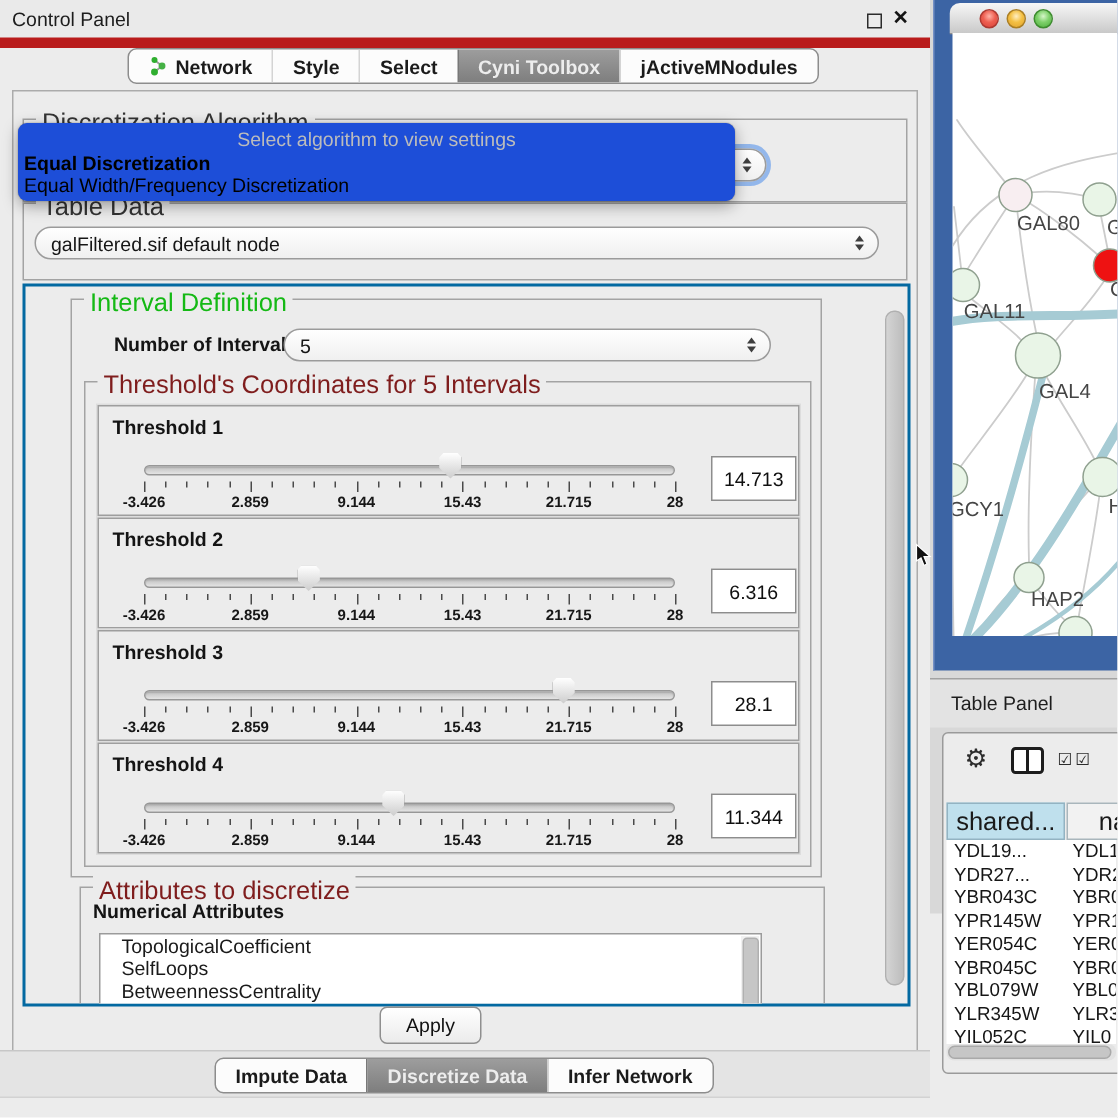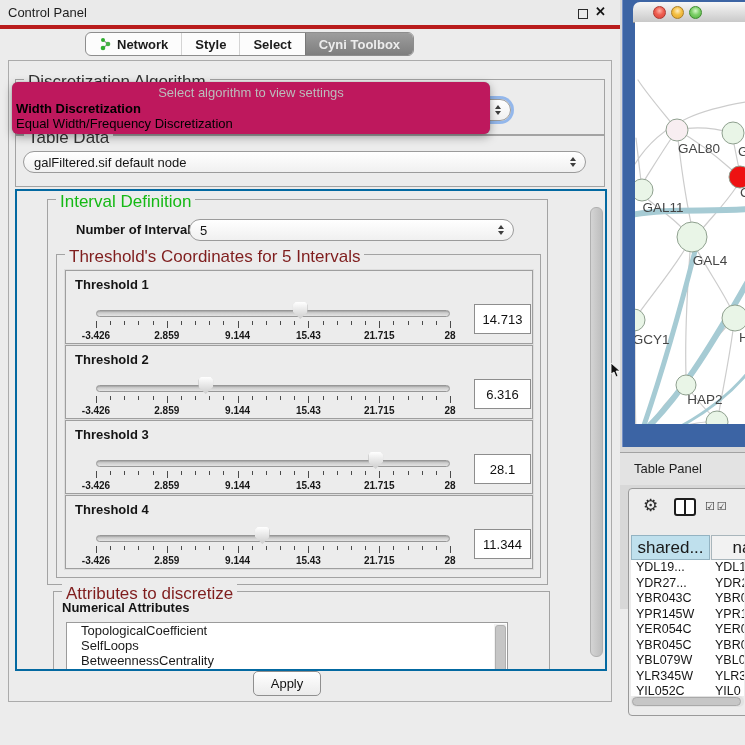--- a/index.html
+++ b/index.html
@@ -1,20 +1,20 @@
 <!DOCTYPE html>
 <html><head>
 <meta charset="utf-8">
 <style>
   html,body{margin:0;padding:0;background:#fff}
   .screen{position:relative;width:745px;height:745px;overflow:hidden;background:#ececec;
           font-family:"Liberation Sans",sans-serif;-webkit-font-smoothing:antialiased}
   
   .left-panel{position:absolute;left:0;top:0;width:620px;height:745px;background:#ececec}
-  .titlebar{position:absolute;left:0;top:0;width:620px;height:25px;background:#eaeaea;border-bottom:4px solid #b91c1c}
+  .titlebar{position:absolute;left:0;top:0;width:620px;height:25px;background:#eaeaea;border-bottom:7px solid #b91c1c}
   .titlebar .title{position:absolute;left:8px;top:5px;font-size:13px;color:#1d1d1d}
   .float-btn{position:absolute;left:578px;top:9px;width:8px;height:8px;border:1.5px solid #2b2b2b;background:transparent}
   .close-btn{position:absolute;left:595px;top:4px;font-size:13px;font-weight:bold;color:#141414}
   .top-tabbar{position:absolute;left:85px;top:32px;height:22px;display:flex;background:#fcfcfc;
               border:1px solid #8d8d8d;border-radius:6px;overflow:hidden}
   .tabbar .tab,.top-tabbar .tab,.bottom-tabbar .tab{display:flex;align-items:center;gap:5px;padding:0 13px;
               font-size:13px;font-weight:700;color:#1b1b1b;border-left:1px solid #d4d4d4;white-space:nowrap}
   .top-tabbar .tab:first-child,.bottom-tabbar .tab:first-child{border-left:none}
   .tab.selected{background:linear-gradient(#9d9d9d,#7e7e7e);color:#ededed;border-left-color:#787878}
   .content{position:absolute;left:8px;top:60px;width:602px;height:640px;border:1px solid #ababab;background:#ececec}
@@ -62,21 +62,21 @@
   .vscroll{position:absolute;right:2px;top:2px;width:14px;height:474px}
   .vscroll .thumb{position:absolute;left:1px;top:14px;width:11px;height:448px;border-radius:6px;
                   background:linear-gradient(90deg,#d4d4d4,#bdbdbd);border:1px solid #b0b0b0}
   .apply-btn{position:absolute;left:244px;top:610px;width:66px;height:23px;border:1px solid #8f8f8f;border-radius:5px;
              background:linear-gradient(#ffffff,#ebebeb);font-size:13px;color:#111;display:flex;align-items:center;justify-content:center}
   .footer{position:absolute;left:0;top:700px;width:620px;height:30px;background:#e4e4e4;
           border-top:1px solid #c7c7c7;border-bottom:1px solid #d2d2d2}
   .bottom-tabbar{position:absolute;left:143px;top:4px;height:22px;display:flex;background:#fcfcfc;
                  border:1px solid #8d8d8d;border-radius:6px;overflow:hidden}
   
-  .popup{position:absolute;left:12px;top:82px;width:478px;height:52px;background:#be185d;border-radius:6px;z-index:40;
+  .popup{position:absolute;left:12px;top:82px;width:478px;height:52px;background:#1d4ed8;border-radius:6px;z-index:40;
          box-shadow:0 3px 10px rgba(0,0,0,.35),0 0 1px rgba(0,0,0,.4)}
   .popup-prompt{position:absolute;left:0;right:0;top:3px;text-align:center;font-size:13px;color:#bcbcbc}
   .popup-item{position:absolute;left:4px;font-size:13px;color:#000;white-space:nowrap}
   .popup-item.bold{font-weight:700}
   
   .right-panel{position:absolute;left:620px;top:0;width:125px;height:609px;background:#d8d8d8}
   .net-window{position:absolute;left:2px;top:0;width:123px;height:447px;background:#3c64a4;border-left:1px solid #7590c5}
   .net-titlebar{position:absolute;left:10px;top:2px;right:0;height:20px;background:linear-gradient(#f7f7f7,#c9c9c9);
                 border-bottom:1px solid #8f8f8f;border-top-left-radius:7px}
   .light{position:absolute;top:4px;width:11px;height:11px;border-radius:50%}
@@ -134,20 +134,23 @@
         </div>
         <div class="tab">
           <span>Style</span>
         </div>
         <div class="tab">
           <span>Select</span>
         </div>
         <div class="tab selected">
           <span>Cyni Toolbox</span>
         </div>
+        <div class="tab">
+          <span>jActiveMNodules</span>
+        </div>
       </div>
 
     <div class="content">
       <div class="group algo-group">
         <span class="legend">Discretization Algorithm</span>
       </div>
       <div class="combo algo-combo focus">
         <span class="arrows">
             <span class="arr-up"></span>
             <span class="arr-dn"></span>
@@ -374,20 +377,33 @@
         </div>
 
         <div class="vscroll">
           <div class="thumb"></div>
         </div>
       </div>
 
       <div class="apply-btn">Apply</div>
     </div>
 
+    <div class="footer">
+      <div class="bottom-tabbar" id="bottomTabs">
+          <div class="tab">
+            <span>Impute Data</span>
+          </div>
+          <div class="tab selected">
+            <span>Discretize Data</span>
+          </div>
+          <div class="tab">
+            <span>Infer Network</span>
+          </div>
+        </div>
+    </div>
   </div>
 
   <div class="right-panel">
     <div class="net-window">
       <div class="net-titlebar">
         <span class="light red"></span>
         <span class="light yellow"></span>
         <span class="light green"></span>
       </div>
       <div class="net-canvas">
@@ -490,21 +506,21 @@
         </div>
       <div class="hscroll">
         <div class="thumb"></div>
       </div>
     </div>
   </div>
 
   <div class="popup">
     <div class="popup-prompt">Select algorithm to view settings</div>
     <div id="popupItems">
-        <div class="popup-item bold" style="top: 19px;">Width Discretization</div>
+        <div class="popup-item bold" style="top: 19px;">Equal Discretization</div>
         <div class="popup-item" style="top: 34px;">Equal Width/Frequency Discretization</div>
       </div>
   </div>
 
   <div class="cursor">
     <svg width="12" height="16" viewBox="0 0 12 16">
       <polygon points="1,1 1,12 4,10 6,15 8,14 6,9 10,9" fill="#111" stroke="#fff" stroke-width="0.8"></polygon>
     </svg>
   </div>
 </div>

